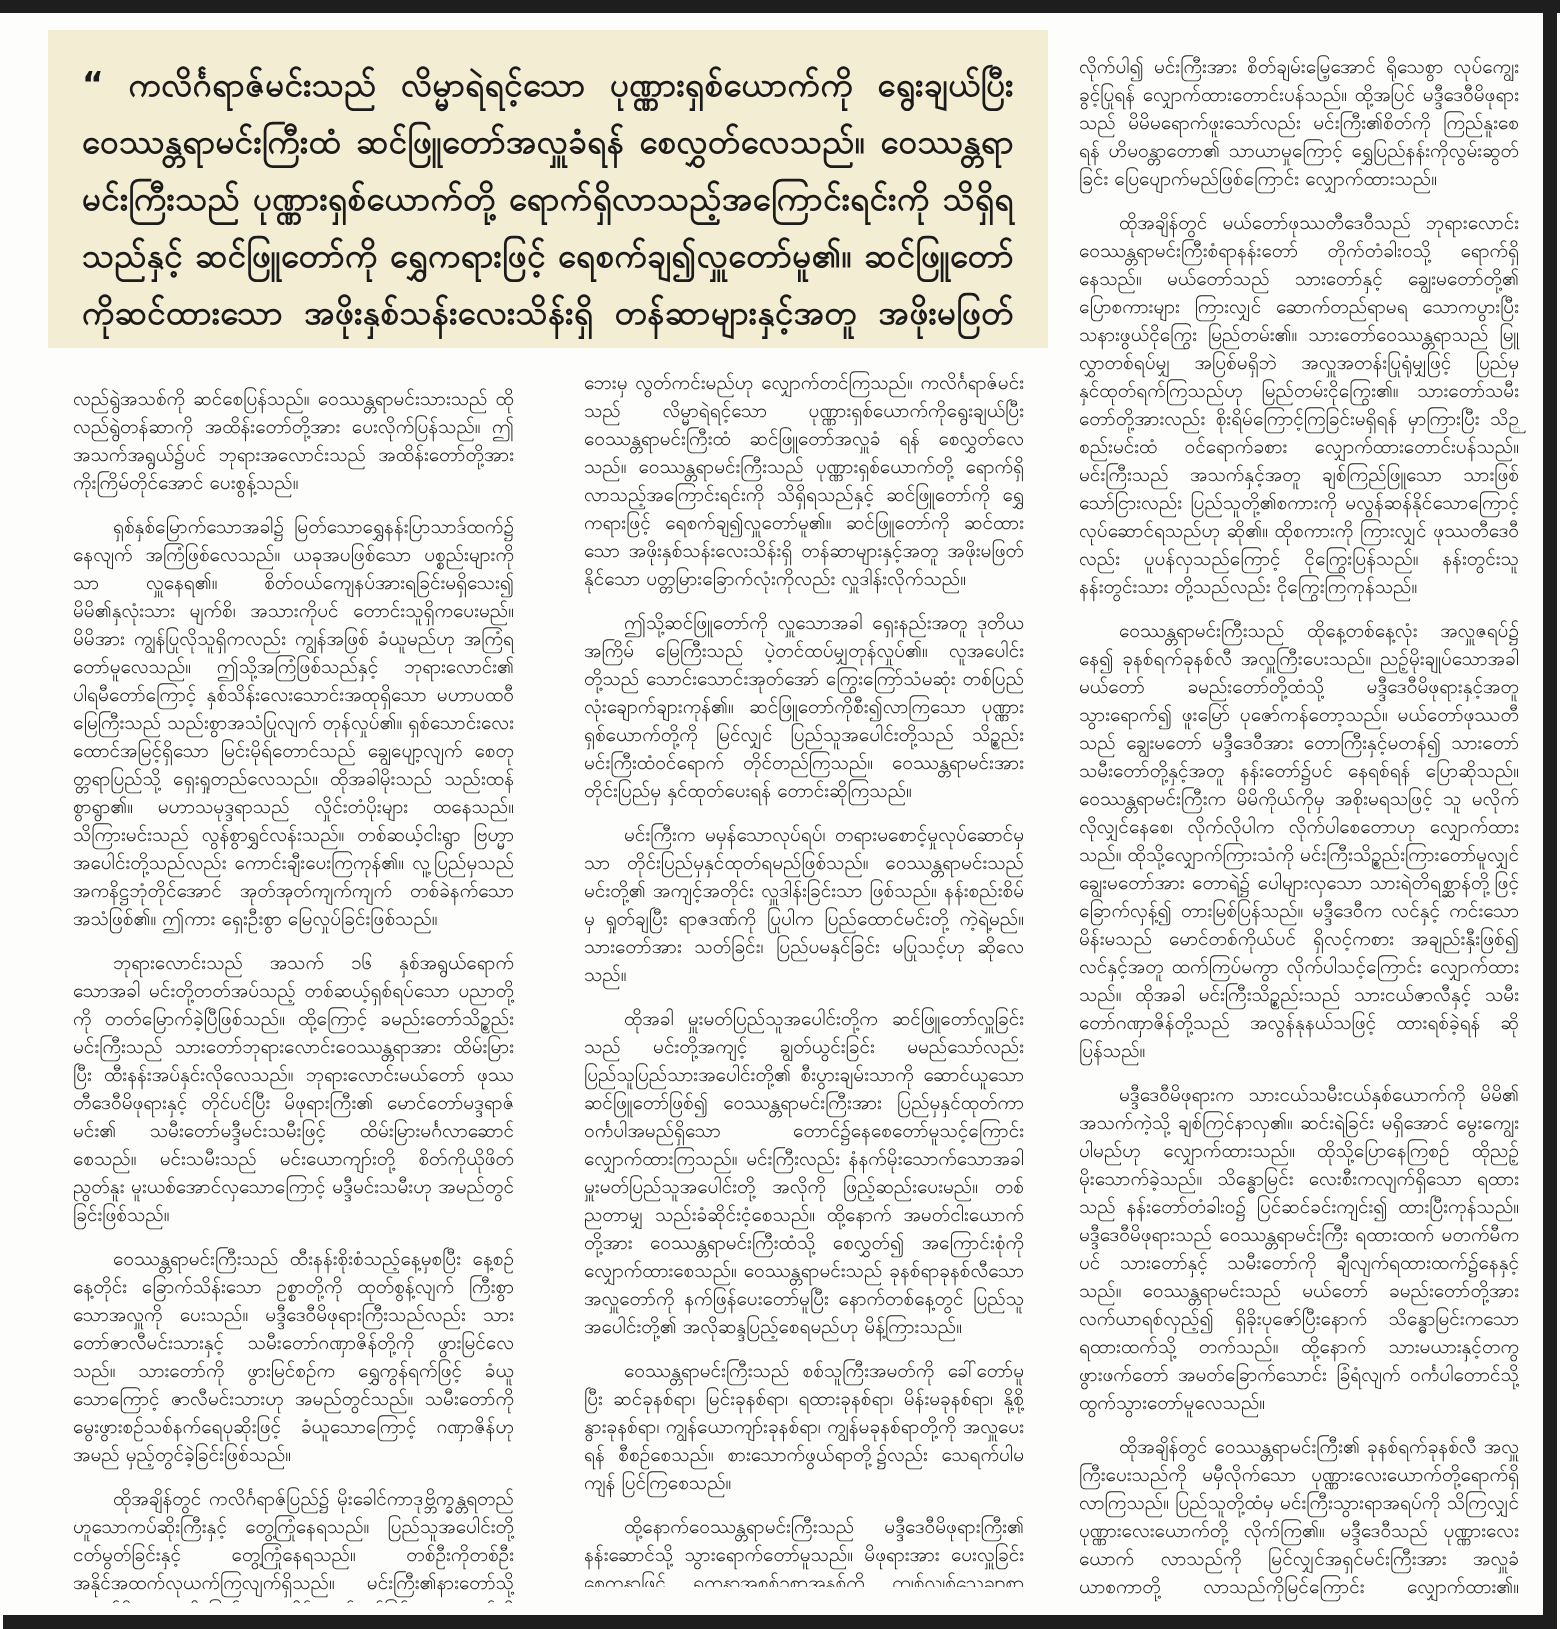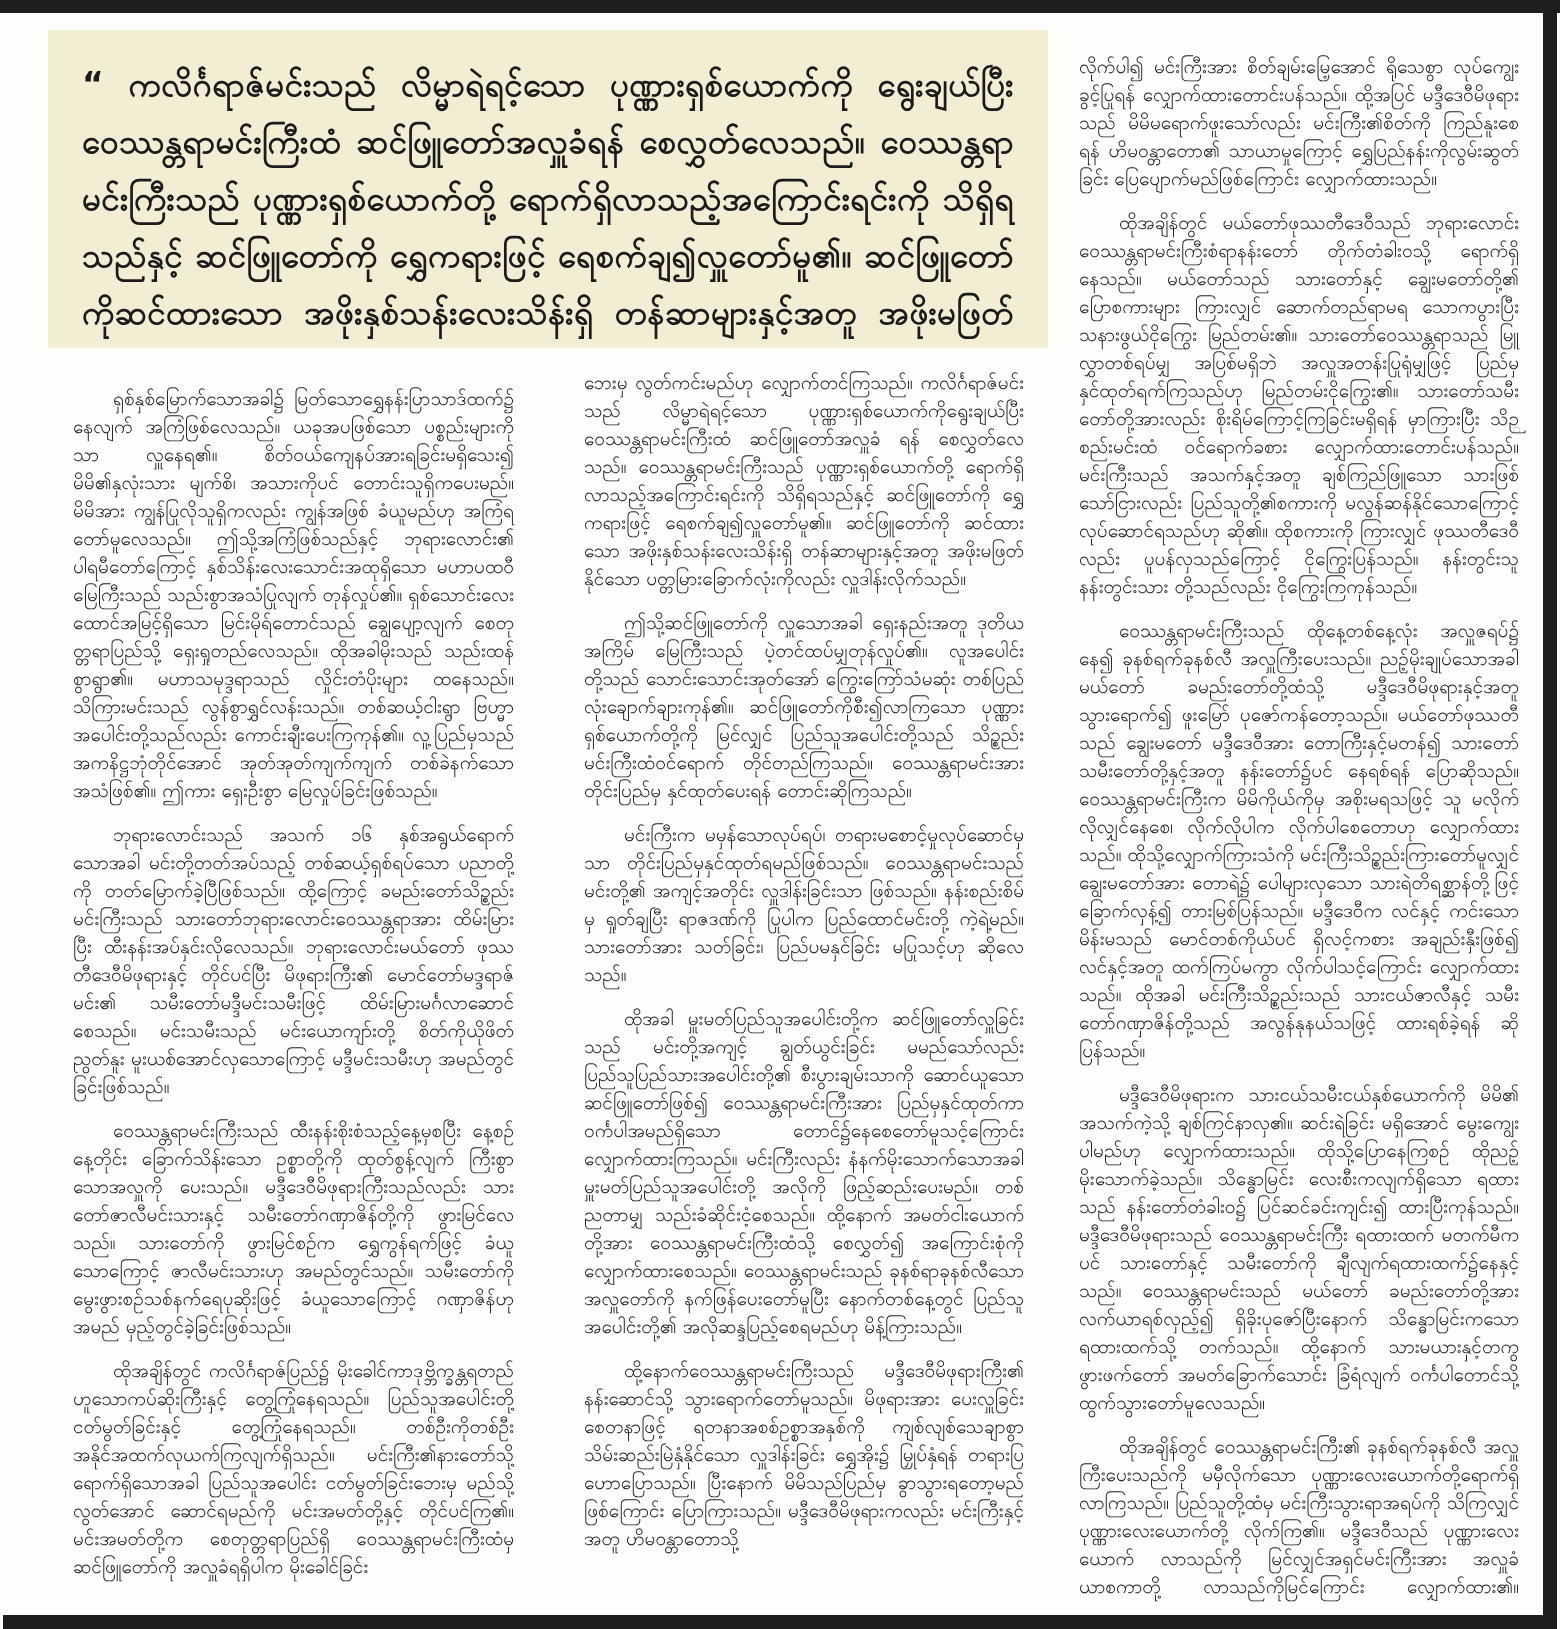--- a/index.html
+++ b/index.html
@@ -67,30 +67,32 @@
 
   <div id="bar-top" class="bar" style="background: rgb(30, 30, 30);"></div>
   <div id="bar-right" class="bar" style="background: rgb(30, 30, 30);"></div>
   <div id="bar-bottom" class="bar" style="background: rgb(30, 30, 30);"></div>
 
   <div id="quote-box" style="background: rgb(242, 237, 211);">
     <div id="quote-text">“ ကလိင်္ဂရာဇ်မင်းသည် လိမ္မာရဲရင့်သော ပုဏ္ဏားရှစ်ယောက်ကို ရွေးချယ်ပြီး ဝေဿန္တရာမင်းကြီးထံ ဆင်ဖြူတော်အလှူခံရန် စေလွှတ်လေသည်။ ဝေဿန္တရာမင်းကြီးသည် ပုဏ္ဏားရှစ်ယောက်တို့ ရောက်ရှိလာသည့်အကြောင်းရင်းကို သိရှိရသည်နှင့် ဆင်ဖြူတော်ကို ရွှေကရားဖြင့် ရေစက်ချ၍လှူတော်မူ၏။ ဆင်ဖြူတော်ကိုဆင်ထားသော အဖိုးနှစ်သန်းလေးသိန်းရှိ တန်ဆာများနှင့်အတူ အဖိုးမဖြတ်နိုင်သော ပတ္တမြားခြောက်လုံးကိုလည်း လှူဒါန်းလိုက်သည် ”</div>
   </div>
 
   <div id="col-1" class="col">
+      <p class="para">လည်ရွဲအသစ်ကို ဆင်စေပြန်သည်။ ဝေဿန္တရာမင်းသားသည် ထိုလည်ရွဲတန်ဆာကို အထိန်းတော်တို့အား ပေးလိုက်ပြန်သည်။ ဤအသက်အရွယ်၌ပင် ဘုရားအလောင်းသည် အထိန်းတော်တို့အား ကိုးကြိမ်တိုင်အောင် ပေးစွန့်သည်။</p>
       <p class="para indent">ရှစ်နှစ်မြောက်သောအခါ၌ မြတ်သောရွှေနန်းပြာသာဒ်ထက်၌ နေလျက် အကြံဖြစ်လေသည်။ ယခုအပဖြစ်သော ပစ္စည်းများကိုသာ လှူနေရ၏။ စိတ်ဝယ်ကျေနပ်အားရခြင်းမရှိသေး၍ မိမိ၏နှလုံးသား မျက်စိ၊ အသားကိုပင် တောင်းသူရှိကပေးမည်။ မိမိအား ကျွန်ပြုလိုသူရှိကလည်း ကျွန်အဖြစ် ခံယူမည်ဟု အကြံရတော်မူလေသည်။ ဤသို့အကြံဖြစ်သည်နှင့် ဘုရားလောင်း၏ ပါရမီတော်ကြောင့် နှစ်သိန်းလေးသောင်းအထုရှိသော မဟာပထဝီမြေကြီးသည် သည်းစွာအသံပြုလျက် တုန်လှုပ်၏။ ရှစ်သောင်းလေးထောင်အမြင့်ရှိသော မြင်းမိုရ်တောင်သည် ချွေပျော့လျက် စေတုတ္တရာပြည်သို့ ရှေးရှုတည်လေသည်။ ထိုအခါမိုးသည် သည်းထန်စွာရွာ၏။ မဟာသမုဒ္ဒရာသည် လှိုင်းတံပိုးများ ထနေသည်။ သိကြားမင်းသည် လွန်စွာရွှင်လန်းသည်။ တစ်ဆယ့်ငါးရွာ ဗြဟ္မာအပေါင်းတို့သည်လည်း ကောင်းချီးပေးကြကုန်၏။ လူ့ပြည်မှသည် အကနိဋ္ဌဘုံတိုင်အောင် အုတ်အုတ်ကျက်ကျက် တစ်ခဲနက်သော အသံဖြစ်၏။ ဤကား ရှေးဦးစွာ မြေလှုပ်ခြင်းဖြစ်သည်။</p>
       <p class="para indent">ဘုရားလောင်းသည် အသက် ၁၆ နှစ်အရွယ်ရောက်သောအခါ မင်းတို့တတ်အပ်သည့် တစ်ဆယ့်ရှစ်ရပ်သော ပညာတို့ကို တတ်မြောက်ခဲ့ပြီဖြစ်သည်။ ထို့ကြောင့် ခမည်းတော်သိဉ္စည်းမင်းကြီးသည် သားတော်ဘုရားလောင်းဝေဿန္တရာအား ထိမ်းမြားပြီး ထီးနန်းအပ်နှင်းလိုလေသည်။ ဘုရားလောင်းမယ်တော် ဖုဿတီဒေဝီမိဖုရားနှင့် တိုင်ပင်ပြီး မိဖုရားကြီး၏ မောင်တော်မဒ္ဒရာဇ်မင်း၏ သမီးတော်မဒ္ဒီမင်းသမီးဖြင့် ထိမ်းမြားမင်္ဂလာဆောင်စေသည်။ မင်းသမီးသည် မင်းယောကျာ်းတို့ စိတ်ကိုယိုဖိတ်ညွတ်နူး မူးယစ်အောင်လှသောကြောင့် မဒ္ဒီမင်းသမီးဟု အမည်တွင်ခြင်းဖြစ်သည်။</p>
       <p class="para indent">ဝေဿန္တရာမင်းကြီးသည် ထီးနန်းစိုးစံသည့်နေ့မှစပြီး နေ့စဉ်နေ့တိုင်း ခြောက်သိန်းသော ဥစ္စာတို့ကို ထုတ်စွန့်လျက် ကြီးစွာသောအလှူကို ပေးသည်။ မဒ္ဒီဒေဝီမိဖုရားကြီးသည်လည်း သားတော်ဇာလီမင်းသားနှင့် သမီးတော်ဂဏှာဇိန်တို့ကို ဖွားမြင်လေသည်။ သားတော်ကို ဖွားမြင်စဉ်က ရွှေကွန်ရက်ဖြင့် ခံယူသောကြောင့် ဇာလီမင်းသားဟု အမည်တွင်သည်။ သမီးတော်ကို မွေးဖွားစဉ်သစ်နက်ရေပုဆိုးဖြင့် ခံယူသောကြောင့် ဂဏှာဇိန်ဟုအမည် မှည့်တွင်ခဲ့ခြင်းဖြစ်သည်။</p>
       <p class="para indent">ထိုအချိန်တွင် ကလိင်္ဂရာဇ်ပြည်၌ မိုးခေါင်ကာဒုဗ္ဘိက္ခန္တရတည်ဟူသောကပ်ဆိုးကြီးနှင့် တွေ့ကြုံနေရသည်။ ပြည်သူအပေါင်းတို့ ငတ်မွတ်ခြင်းနှင့် တွေ့ကြုံနေရသည်။ တစ်ဦးကိုတစ်ဦး အနိုင်အထက်လုယက်ကြလျက်ရှိသည်။ မင်းကြီး၏နားတော်သို့ ရောက်ရှိသောအခါ ပြည်သူအပေါင်း ငတ်မွတ်ခြင်းဘေးမှ မည်သို့လွတ်အောင် ဆောင်ရမည်ကို မင်းအမတ်တို့နှင့် တိုင်ပင်ကြ၏။ မင်းအမတ်တို့က စေတုတ္တရာပြည်ရှိ ဝေဿန္တရာမင်းကြီးထံမှ ဆင်ဖြူတော်ကို အလှူခံရရှိပါက မိုးခေါင်ခြင်း</p>
     </div>
   <div id="col-2" class="col">
       <p class="para">ဘေးမှ လွတ်ကင်းမည်ဟု လျှောက်တင်ကြသည်။ ကလိင်္ဂရာဇ်မင်းသည် လိမ္မာရဲရင့်သော ပုဏ္ဏားရှစ်ယောက်ကိုရွေးချယ်ပြီး ဝေဿန္တရာမင်းကြီးထံ ဆင်ဖြူတော်အလှူခံ ရန် စေလွှတ်လေသည်။ ဝေဿန္တရာမင်းကြီးသည် ပုဏ္ဏားရှစ်ယောက်တို့ ရောက်ရှိလာသည့်အကြောင်းရင်းကို သိရှိရသည်နှင့် ဆင်ဖြူတော်ကို ရွှေကရားဖြင့် ရေစက်ချ၍လှူတော်မူ၏။ ဆင်ဖြူတော်ကို ဆင်ထားသော အဖိုးနှစ်သန်းလေးသိန်းရှိ တန်ဆာများနှင့်အတူ အဖိုးမဖြတ်နိုင်သော ပတ္တမြားခြောက်လုံးကိုလည်း လှူဒါန်းလိုက်သည်။</p>
       <p class="para indent">ဤသို့ဆင်ဖြူတော်ကို လှူသောအခါ ရှေးနည်းအတူ ဒုတိယအကြိမ် မြေကြီးသည် ပဲ့တင်ထပ်မျှတုန်လှုပ်၏။ လူအပေါင်းတို့သည် သောင်းသောင်းအုတ်အော် ကြွေးကြော်သံမဆုံး တစ်ပြည်လုံးချောက်ချားကုန်၏။ ဆင်ဖြူတော်ကိုစီး၍လာကြသော ပုဏ္ဏားရှစ်ယောက်တို့ကို မြင်လျှင် ပြည်သူအပေါင်းတို့သည် သိဉ္စည်းမင်းကြီးထံဝင်ရောက် တိုင်တည်ကြသည်။ ဝေဿန္တရာမင်းအား တိုင်းပြည်မှ နှင်ထုတ်ပေးရန် တောင်းဆိုကြသည်။</p>
       <p class="para indent">မင်းကြီးက မမှန်သောလုပ်ရပ်၊ တရားမစောင့်မှုလုပ်ဆောင်မှသာ တိုင်းပြည်မှနှင်ထုတ်ရမည်ဖြစ်သည်။ ဝေဿန္တရာမင်းသည် မင်းတို့၏ အကျင့်အတိုင်း လှူဒါန်းခြင်းသာ ဖြစ်သည်။ နန်းစည်းစိမ်မှ ရှုတ်ချပြီး ရာဇဒဏ်ကို ပြုပါက ပြည်ထောင်မင်းတို့ ကဲ့ရဲ့မည်။ သားတော်အား သတ်ခြင်း၊ ပြည်ပမနှင်ခြင်း မပြုသင့်ဟု ဆိုလေသည်။</p>
       <p class="para indent">ထိုအခါ မှူးမတ်ပြည်သူအပေါင်းတို့က ဆင်ဖြူတော်လှူခြင်းသည် မင်းတို့အကျင့် ချွတ်ယွင်းခြင်း မမည်သော်လည်း ပြည်သူပြည်သားအပေါင်းတို့၏ စီးပွားချမ်းသာကို ဆောင်ယူသောဆင်ဖြူတော်ဖြစ်၍ ဝေဿန္တရာမင်းကြီးအား ပြည်မှနှင်ထုတ်ကာ ဝင်္ကပါအမည်ရှိသော တောင်၌နေစေတော်မူသင့်ကြောင်း လျှောက်ထားကြသည်။ မင်းကြီးလည်း နံနက်မိုးသောက်သောအခါ မှူးမတ်ပြည်သူအပေါင်းတို့ အလိုကို ဖြည့်ဆည်းပေးမည်။ တစ်ညတာမျှ သည်းခံဆိုင်းငံ့စေသည်။ ထို့နောက် အမတ်ငါးယောက်တို့အား ဝေဿန္တရာမင်းကြီးထံသို့ စေလွှတ်၍ အကြောင်းစုံကို လျှောက်ထားစေသည်။ ဝေဿန္တရာမင်းသည် ခုနစ်ရာခုနစ်လီသော အလှူတော်ကို နက်ဖြန်ပေးတော်မူပြီး နောက်တစ်နေ့တွင် ပြည်သူအပေါင်းတို့၏ အလိုဆန္ဒပြည့်စေရမည်ဟု မိန့်ကြားသည်။</p>
+      <p class="para indent">ဝေဿန္တရာမင်းကြီးသည် စစ်သူကြီးအမတ်ကို ခေါ်တော်မူပြီး ဆင်ခုနစ်ရာ၊ မြင်းခုနစ်ရာ၊ ရထားခုနစ်ရာ၊ မိန်းမခုနစ်ရာ၊ နို့စို့နွားခုနစ်ရာ၊ ကျွန်ယောကျာ်းခုနစ်ရာ၊ ကျွန်မခုနစ်ရာတို့ကို အလှူပေးရန် စီစဉ်စေသည်။ စားသောက်ဖွယ်ရာတို့၌လည်း သေရက်ပါမကျန် ပြင်ကြစေသည်။</p>
       <p class="para indent">ထို့နောက်ဝေဿန္တရာမင်းကြီးသည် မဒ္ဒီဒေဝီမိဖုရားကြီး၏ နန်းဆောင်သို့ သွားရောက်တော်မူသည်။ မိဖုရားအား ပေးလှူခြင်း စေတနာဖြင့် ရတနာအစစ်ဥစ္စာအနှစ်ကို ကျစ်လျစ်သေချာစွာ သိမ်းဆည်းမြဲနှံနိုင်သော လှူဒါန်းခြင်း ရွှေအိုး၌ မြှုပ်နှံရန် တရားပြဟောပြောသည်။ ပြီးနောက် မိမိသည်ပြည်မှ ခွာသွားရတော့မည်ဖြစ်ကြောင်း ပြောကြားသည်။ မဒ္ဒီဒေဝီမိဖုရားကလည်း မင်းကြီးနှင့်အတူ ဟိမဝန္တာတောသို့</p>
     </div>
   <div id="col-3" class="col">
   <p class="para">လိုက်ပါ၍ မင်းကြီးအား စိတ်ချမ်းမြေ့အောင် ရိုသေစွာ လုပ်ကျွေးခွင့်ပြုရန် လျှောက်ထားတောင်းပန်သည်။ ထို့အပြင် မဒ္ဒီဒေဝီမိဖုရားသည် မိမိမရောက်ဖူးသော်လည်း မင်းကြီး၏စိတ်ကို ကြည်နူးစေရန် ဟိမဝန္တာတော၏ သာယာမှုကြောင့် ရွှေပြည်နန်းကိုလွမ်းဆွတ်ခြင်း ပြေပျောက်မည်ဖြစ်ကြောင်း လျှောက်ထားသည်။</p>
       <p class="para indent">ထိုအချိန်တွင် မယ်တော်ဖုဿတီဒေဝီသည် ဘုရားလောင်း ဝေဿန္တရာမင်းကြီးစံရာနန်းတော် တိုက်တံခါးဝသို့ ရောက်ရှိနေသည်။ မယ်တော်သည် သားတော်နှင့် ချွေးမတော်တို့၏ ပြောစကားများ ကြားလျှင် ဆောက်တည်ရာမရ သောကပွားပြီး သနားဖွယ်ငိုကြွေး မြည်တမ်း၏။ သားတော်ဝေဿန္တရာသည် မြူလွှာတစ်ရပ်မျှ အပြစ်မရှိဘဲ အလှူအတန်းပြုရုံမျှဖြင့် ပြည်မှနှင်ထုတ်ရက်ကြသည်ဟု မြည်တမ်းငိုကြွေး၏။ သားတော်သမီးတော်တို့အားလည်း စိုးရိမ်ကြောင့်ကြခြင်းမရှိရန် မှာကြားပြီး သိဉ္စည်းမင်းထံ ဝင်ရောက်ခစား လျှောက်ထားတောင်းပန်သည်။ မင်းကြီးသည် အသက်နှင့်အတူ ချစ်ကြည်ဖြူသော သားဖြစ်သော်ငြားလည်း ပြည်သူတို့၏စကားကို မလွန်ဆန်နိုင်သောကြောင့် လုပ်ဆောင်ရသည်ဟု ဆို၏။ ထိုစကားကို ကြားလျှင် ဖုဿတီဒေဝီလည်း ပူပန်လှသည်ကြောင့် ငိုကြွေးပြန်သည်။ နန်းတွင်းသူ နန်းတွင်းသား တို့သည်လည်း ငိုကြွေးကြကုန်သည်။</p>
       <p class="para indent">ဝေဿန္တရာမင်းကြီးသည် ထိုနေ့တစ်နေ့လုံး အလှူဇရပ်၌ နေ၍ ခုနစ်ရက်ခုနစ်လီ အလှူကြီးပေးသည်။ ညဉ့်မိုးချုပ်သောအခါ မယ်တော် ခမည်းတော်တို့ထံသို့ မဒ္ဒီဒေဝီမိဖုရားနှင့်အတူသွားရောက်၍ ဖူးမြော် ပုဇော်ကန်တော့သည်။ မယ်တော်ဖုဿတီသည် ချွေးမတော် မဒ္ဒီဒေဝီအား တောကြီးနှင့်မတန်၍ သားတော်သမီးတော်တို့နှင့်အတူ နန်းတော်၌ပင် နေရစ်ရန် ပြောဆိုသည်။ ဝေဿန္တရာမင်းကြီးက မိမိကိုယ်ကိုမှ အစိုးမရသဖြင့် သူ မလိုက်လိုလျှင်နေစေ၊ လိုက်လိုပါက လိုက်ပါစေတောဟု လျှောက်ထားသည်။ ထိုသို့လျှောက်ကြားသံကို မင်းကြီးသိဉ္စည်းကြားတော်မူလျှင် ချွေးမတော်အား တောရဲ၌ ပေါများလှသော သားရဲတိရစ္ဆာန်တို့ဖြင့် ခြောက်လှန့်၍ တားမြစ်ပြန်သည်။ မဒ္ဒီဒေဝီက လင်နှင့် ကင်းသောမိန်းမသည် မောင်တစ်ကိုယ်ပင် ရှိလင့်ကစား အချည်းနှီးဖြစ်၍ လင်နှင့်အတူ ထက်ကြပ်မကွာ လိုက်ပါသင့်ကြောင်း လျှောက်ထားသည်။ ထိုအခါ မင်းကြီးသိဉ္စည်းသည် သားငယ်ဇာလီနှင့် သမီးတော်ဂဏှာဇိန်တို့သည် အလွန်နုနယ်သဖြင့် ထားရစ်ခဲ့ရန် ဆိုပြန်သည်။</p>
       <p class="para indent">မဒ္ဒီဒေဝီမိဖုရားက သားငယ်သမီးငယ်နှစ်ယောက်ကို မိမိ၏ အသက်ကဲ့သို့ ချစ်ကြင်နာလှ၏။ ဆင်းရဲခြင်း မရှိအောင် မွေးကျွေးပါမည်ဟု လျှောက်ထားသည်။ ထိုသို့ပြောနေကြစဉ် ထိုညဉ့်မိုးသောက်ခဲ့သည်။ သိန္ဓောမြင်း လေးစီးကလျက်ရှိသော ရထားသည် နန်းတော်တံခါးဝ၌ ပြင်ဆင်ခင်းကျင်း၍ ထားပြီးကုန်သည်။ မဒ္ဒီဒေဝီမိဖုရားသည် ဝေဿန္တရာမင်းကြီး ရထားထက် မတက်မီကပင် သားတော်နှင့် သမီးတော်ကို ချီလျက်ရထားထက်၌နေနှင့်သည်။ ဝေဿန္တရာမင်းသည် မယ်တော် ခမည်းတော်တို့အား လက်ယာရစ်လှည့်၍ ရှိခိုးပုဇော်ပြီးနောက် သိန္ဓောမြင်းကသော ရထားထက်သို့ တက်သည်။ ထို့နောက် သားမယားနှင့်တကွ ဖွားဖက်တော် အမတ်ခြောက်သောင်း ခြံရံလျက် ဝင်္ကပါတောင်သို့ ထွက်သွားတော်မူလေသည်။</p>
       <p class="para indent">ထိုအချိန်တွင် ဝေဿန္တရာမင်းကြီး၏ ခုနစ်ရက်ခုနစ်လီ အလှူကြီးပေးသည်ကို မမှီလိုက်သော ပုဏ္ဏားလေးယောက်တို့ရောက်ရှိ လာကြသည်။ ပြည်သူတို့ထံမှ မင်းကြီးသွားရာအရပ်ကို သိကြလျှင် ပုဏ္ဏားလေးယောက်တို့ လိုက်ကြ၏။ မဒ္ဒီဒေဝီသည် ပုဏ္ဏားလေးယောက် လာသည်ကို မြင်လျှင်အရှင်မင်းကြီးအား အလှူခံ ယာစကာတို့ လာသည်ကိုမြင်ကြောင်း လျှောက်ထား၏။ ဘုရားလောင်း ဝေဿန္တရာမင်းကြီးသည် ရထားကို ရပ်တန့်စေသည်။ ပုဏ္ဏားလေးယောက်တို့က မြင်းလေးစီးကို အလှူခံလေလျှင် မင်းကြီးသည် မြင်းလေးစီးကို ရထားမှချွတ်၍ လှူ၏။</p>
       <div id="signoff">(ဆက်လက်ဖော်ပြပါမည်)</div>
     </div>

